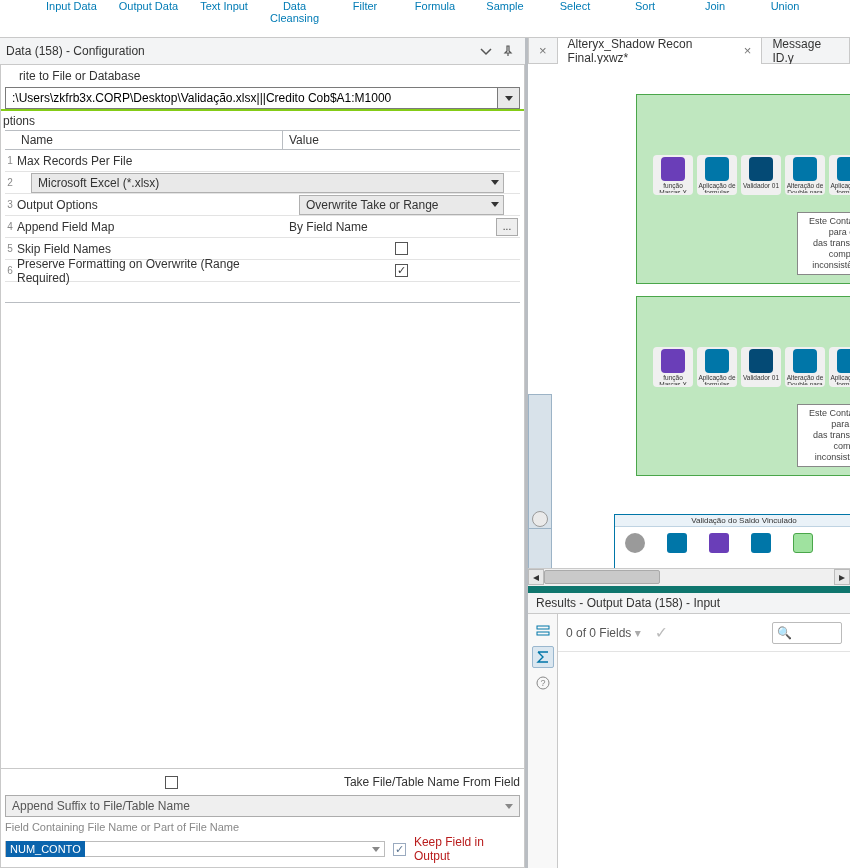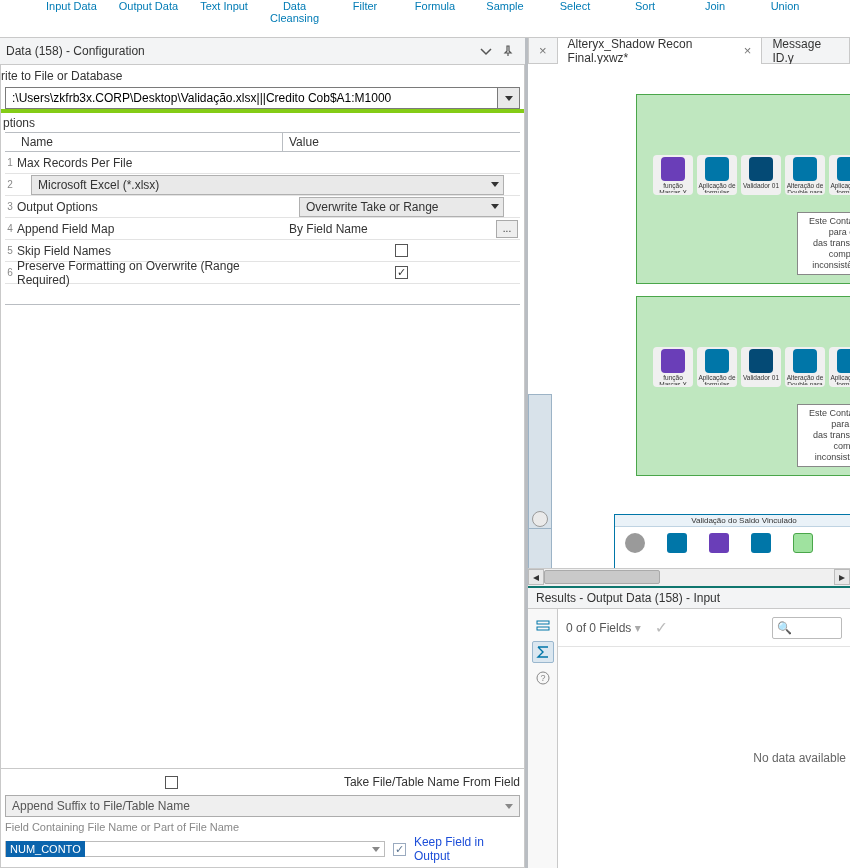--- a/index.html
+++ b/index.html
@@ -14,30 +14,30 @@
   .main{display:flex;height:830px}
   .left-pane{width:528px;min-width:528px;background:#f3f4f5;display:flex;flex-direction:column;border-right:3px solid #b9bdc2}
   .right-pane{flex:1;display:flex;flex-direction:column;background:#f3f4f5}
 
   
   .cfg-header{display:flex;align-items:center;justify-content:space-between;padding:3px 8px 3px 6px;font-size:12px;color:#333;background:#f3f4f5;height:26px}
   .cfg-header .title{flex:1}
   .cfg-header .iconbtn{width:18px;height:18px;display:flex;align-items:center;justify-content:center;color:#555;margin-left:4px}
 
   .cfg-body{flex:1;display:flex;flex-direction:column;background:#fff;border:1px solid #c9c9c9;margin:0;overflow:hidden}
-  .cfg-section-lbl{padding:4px 6px 4px 0;font-size:12px;color:#333}
+  .cfg-section-lbl{padding:4px 6px 4px 18px;font-size:12px;color:#333}
 
   
   .path-row{display:flex;margin:0 4px 0 4px}
   .path-input{flex:1;border:1px solid #7a7a7a;height:22px;padding:2px 6px;font-size:12px;background:#fff}
   .path-drop{width:22px;height:22px;border:1px solid #7a7a7a;border-left:none;background:#e9e9e9;display:flex;align-items:center;justify-content:center}
   .tri-dn{width:0;height:0;border-left:4px solid transparent;border-right:4px solid transparent;border-top:5px solid #333}
 
   
-  .opt-hdr{padding:3px 2px 2px 2px;font-size:12px;color:#333;border-top:4px solid #84cc16;background:#fff}
+  .opt-hdr{padding:3px 2px 2px 2px;font-size:12px;color:#333;border-top:2px solid #84cc16;background:#fff}
   .opt-table{border-top:1px solid #b9bdc2;border-bottom:1px solid #b9bdc2;margin:0 4px 0 4px;background:#fff}
   .opt-head{display:flex;background:#fff;border-bottom:1px solid #b9bdc2}
   .opt-head .c1{width:278px;border-right:1px solid #b9bdc2;padding:2px 6px;font-size:12px}
   .opt-head .c2{flex:1;padding:2px 6px;font-size:12px}
   .opt-row{display:flex;border-bottom:1px solid #e3e3e3;height:22px;align-items:stretch}
   .opt-row:last-child{border-bottom:none}
   .opt-row .rn{width:10px;font-size:10px;color:#888;display:flex;align-items:center;justify-content:center;padding-left:0}
   .opt-row .c1{width:268px;padding:2px 4px 2px 2px;font-size:12px;display:flex;align-items:center}
   .opt-row .c2{flex:1;display:flex;align-items:center;padding:0}
   .select-cell{flex:1;display:flex;align-items:center;background:#e9e9e9;border:1px solid #b0b0b0;height:20px;margin:16px}
@@ -52,21 +52,21 @@
   .filler{flex:1;background:#fff}
 
   
   .bottom{border-top:1px solid #c9c9c9;padding:6px 4px 4px 4px;background:#fff}
   .bottom .row1{display:flex;align-items:center;gap:6px;margin-bottom:6px}
   .bottom .sel{width:100%;height:22px;border:1px solid #acacac;background:#efefef;padding:2px 6px;font-size:12px;color:#555;display:flex;justify-content:space-between;align-items:center;margin-bottom:2px}
   .bottom .hint{font-size:11px;color:#888;padding:2px 0 2px 0}
   .bottom .row3{display:flex;align-items:center;gap:8px}
   .bottom .fieldsel{height:16px;border:1px solid #bcbcbc;background:#fff;display:flex;align-items:center;justify-content:space-between;width:392px}
   .bottom .fieldsel .val{background:#0a64ad;color:#fff;padding:1px 4px;font-size:11px;height:16px;display:flex;align-items:center}
-  .bottom .kflabel{font-size:12px;color:#1d4ed8}
+  .bottom .kflabel{font-size:12px;color:#b91c1c}
   .chk.dim{border:1px solid #9aaabf}
   .chk.dim.checked::after{color:#5b7490}
 
   
   .canvas-tabs{display:flex;align-items:center;background:#f3f4f5;height:26px;border-bottom:1px solid #c9c9c9}
   .ctab{display:flex;align-items:center;gap:6px;padding:0 10px;height:26px;font-size:12px;border-right:1px solid #c9c9c9}
   .ctab.first{border-left:1px solid #c9c9c9}
   .ctab.active{background:#fff}
   .closex{color:#777;font-size:13px;line-height:13px}
 
@@ -87,21 +87,21 @@
   .wf3 .title{font-size:8px;text-align:center;border-bottom:1px solid #bfd3e2;padding:1px 0;color:#333;background:#eaf2f8}
   .wf3 .row{display:flex;align-items:center;gap:22px;padding:6px 10px}
   .tiny-node{width:20px;height:20px;border-radius:3px}
 
   .hscroll{height:18px;background:#f0f0f0;border-top:1px solid #c9c9c9;display:flex}
   .hscroll .arrow{width:16px;height:16px;border:1px solid #bbb;background:#e8e8e8;display:flex;align-items:center;justify-content:center;margin:0}
   .hscroll .track{flex:1;position:relative}
   .hscroll .thumb{position:absolute;top:1px;height:14px;background:#c9c9c9;border:1px solid #aaa;border-radius:2px}
 
   
-  .results{border-top:2px solid #0f766e;background:#f3f4f5;display:flex;flex-direction:column;height:282px}
+  .results{border-top:7px solid #0f766e;background:#f3f4f5;display:flex;flex-direction:column;height:282px}
   .results-hdr{padding:3px 8px;font-size:12px;color:#333;border-bottom:1px solid #c9c9c9}
   .results-body{flex:1;display:flex}
   .res-tools{width:30px;display:flex;flex-direction:column;align-items:center;gap:4px;padding:6px 2px;border-right:1px solid #c9c9c9;background:#f8f8f8}
   .res-tools .tbtn{width:22px;height:22px;border:1px solid transparent;border-radius:2px;display:flex;align-items:center;justify-content:center}
   .res-tools .tbtn.sel{background:#dbe7f0;border:1px solid #9ab7ce}
   .res-main{flex:1;display:flex;flex-direction:column;background:#fff}
   .res-topbar{height:38px;display:flex;align-items:center;gap:14px;padding:0 8px;border-bottom:1px solid #e3e3e3}
   .res-topbar .fieldcnt{font-size:12px;color:#555}
   .res-topbar .srch{margin-left:auto;width:70px;height:22px;border:1px solid #bbb;border-radius:2px;display:flex;align-items:center;padding:0 4px;color:#aaa}
   .nodata{flex:1;display:flex;align-items:center;justify-content:flex-end;padding-right:4px;color:#666;font-size:12px}
@@ -394,18 +394,17 @@
             </div>
         </div>
         <div class="res-main">
           <div class="res-topbar">
             <span class="fieldcnt"><span>0 of 0 Fields</span> <span style="color:#aaa">▾</span></span>
             <span style="color:#bbb;font-size:16px">✓</span>
             <div class="srch">
                 <span>🔍</span>
               </div>
           </div>
-          <div class="nodata">No data available</div>
         </div>
       </div>
     </div>
   </div>
 </div>
 
 </body></html>

